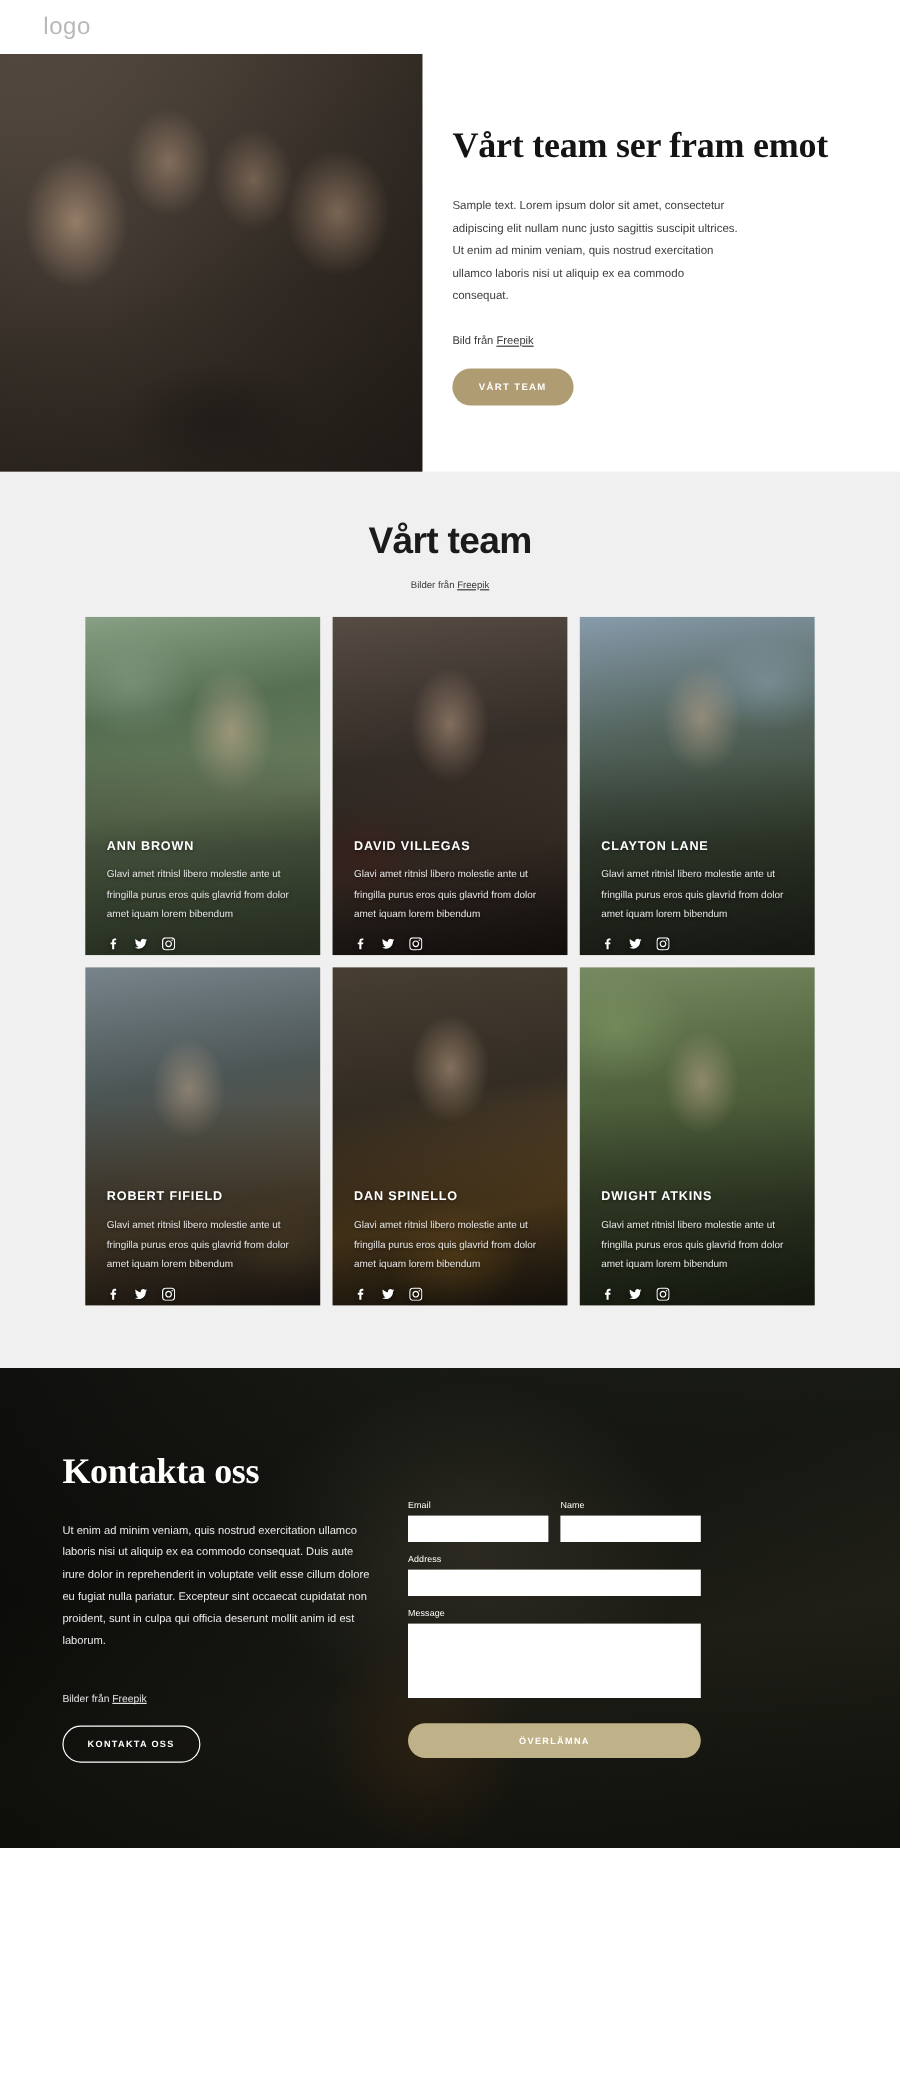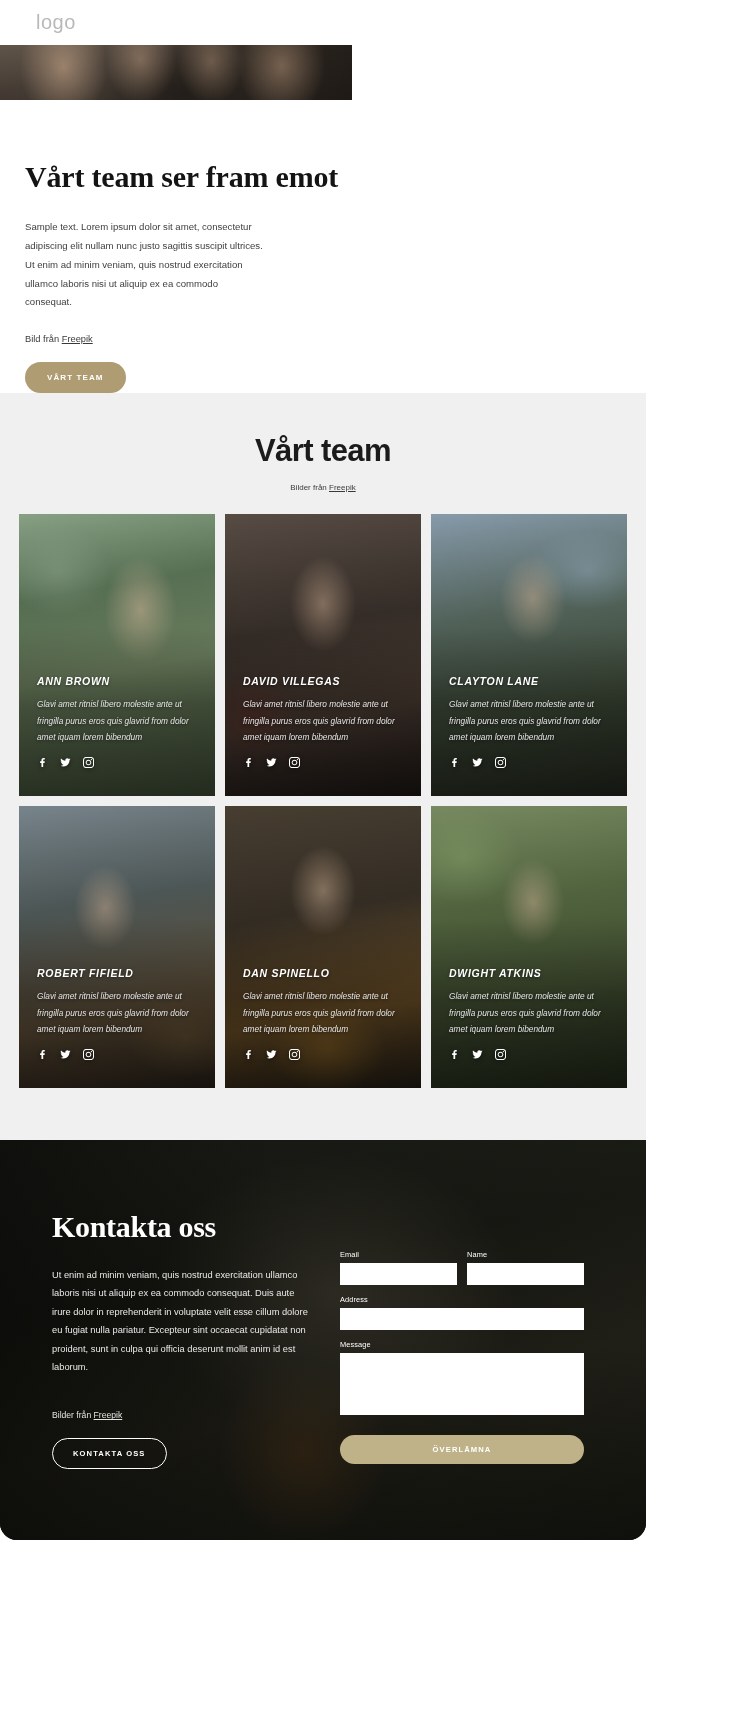--- a/index.html
+++ b/index.html
@@ -2,21 +2,21 @@
 <html><head>
 <meta charset="utf-8">
 <style>
   * { box-sizing: border-box; margin: 0; padding: 0; }
   html, body {
     width: 750px;
     background: #ffffff;
     font-family: "Liberation Sans", sans-serif;
     -webkit-font-smoothing: antialiased;
   }
-  .page { width: 646px; position: relative; overflow: hidden; border-radius: 17px; }
+  .page { width: 750px; position: relative; overflow: hidden; }
 
   
   .site-header {
     height: 45px;
     background: #ffffff;
     display: flex;
     align-items: center;
     padding: 0 36px;
     position: relative;
     z-index: 30;
@@ -44,21 +44,20 @@
   }
   .nav-item.active {
     background: #f0f0f0;
   }
 
   
   .hero {
     display: flex;
     background: #ffffff;
     height: 348px;
-    flex-direction: column;
   }
   .hero-img {
     width: 352px;
     height: 348px;
     position: relative;
     overflow: hidden;
     background: #4b433b;
   }
   .hero-img .ph {
     position: absolute;
@@ -155,21 +154,21 @@
     overflow: hidden;
     color: #fff;
   }
   .card .bg { position: absolute; inset: 0; }
   .card .shade {
     position: absolute; inset: 0;
     background: linear-gradient(to bottom, rgba(0,0,0,0.05) 0%, rgba(0,0,0,0.12) 40%, rgba(0,0,0,0.42) 68%, rgba(0,0,0,0.55) 100%);
   }
   .card-body {
     position: absolute;
-    left: 18px; right: 14px; bottom: 28px; font-style: italic;
+    left: 18px; right: 14px; bottom: 4px;
   }
   .card-name {
     font-size: 10.5px;
     font-weight: 700;
     letter-spacing: 0.7px;
     margin-bottom: 9px;
     text-shadow: 0 1px 3px rgba(0,0,0,.5);
   }
   .card-desc {
     font-size: 8.3px;

